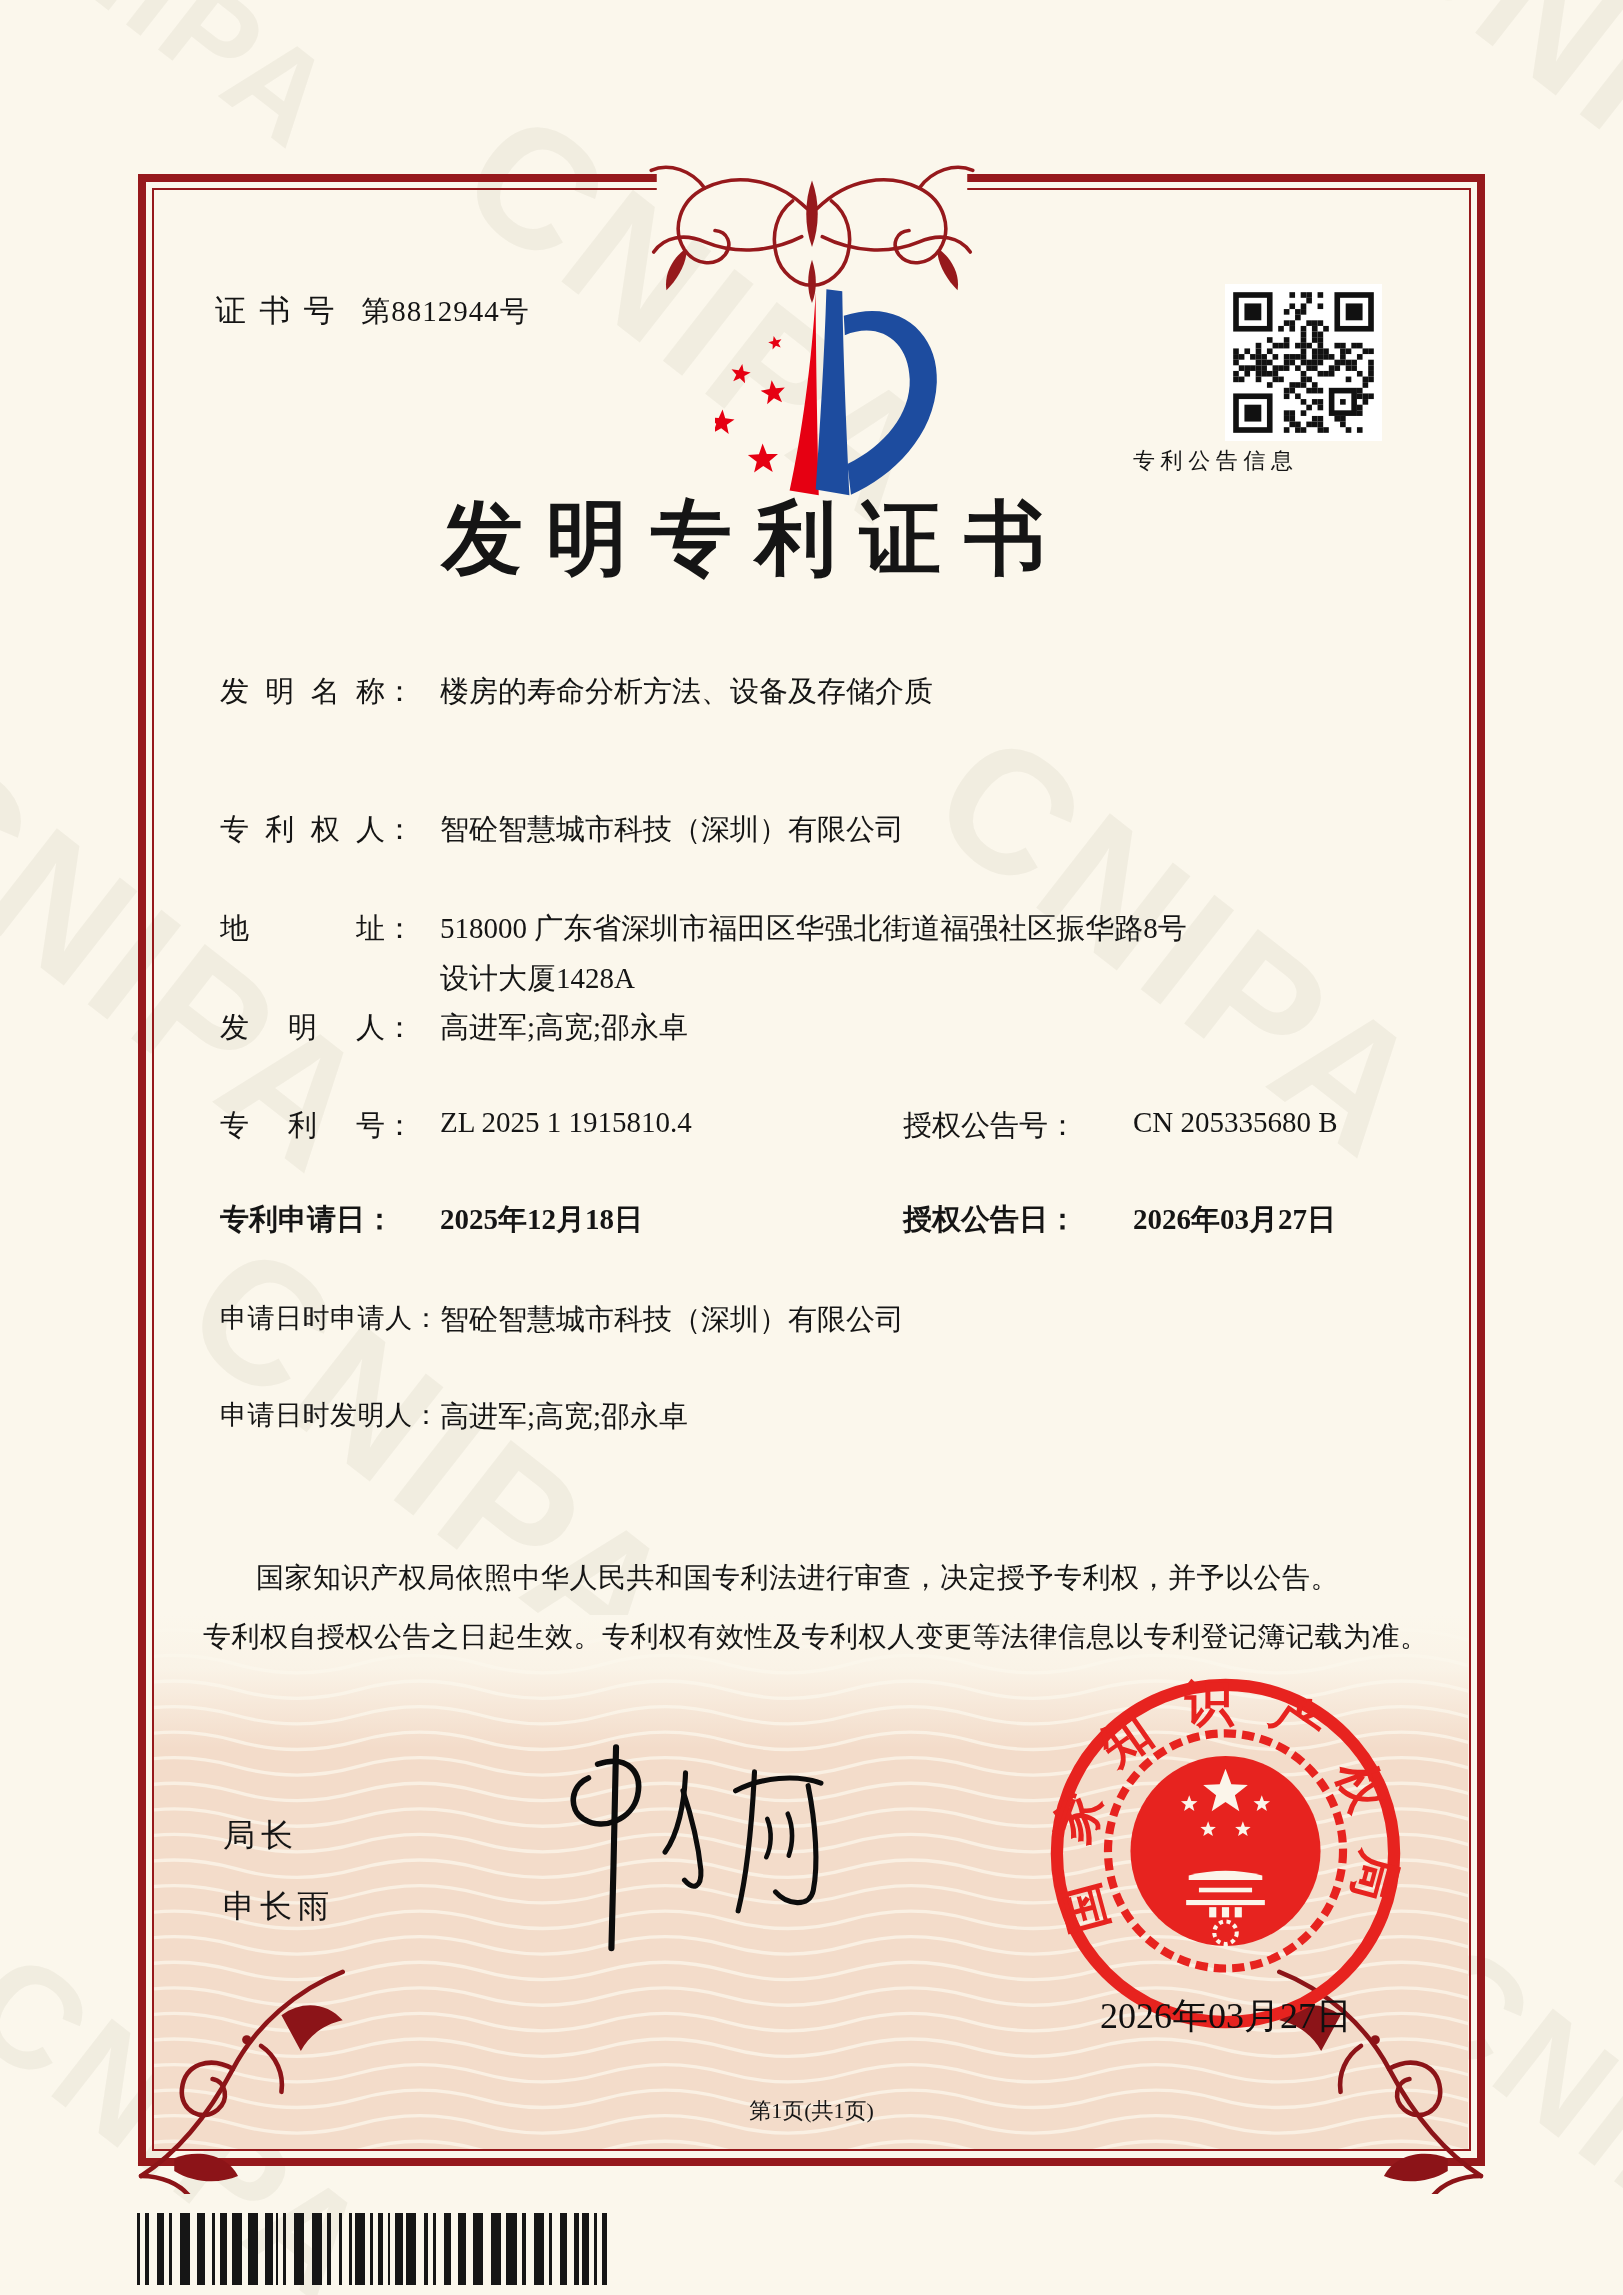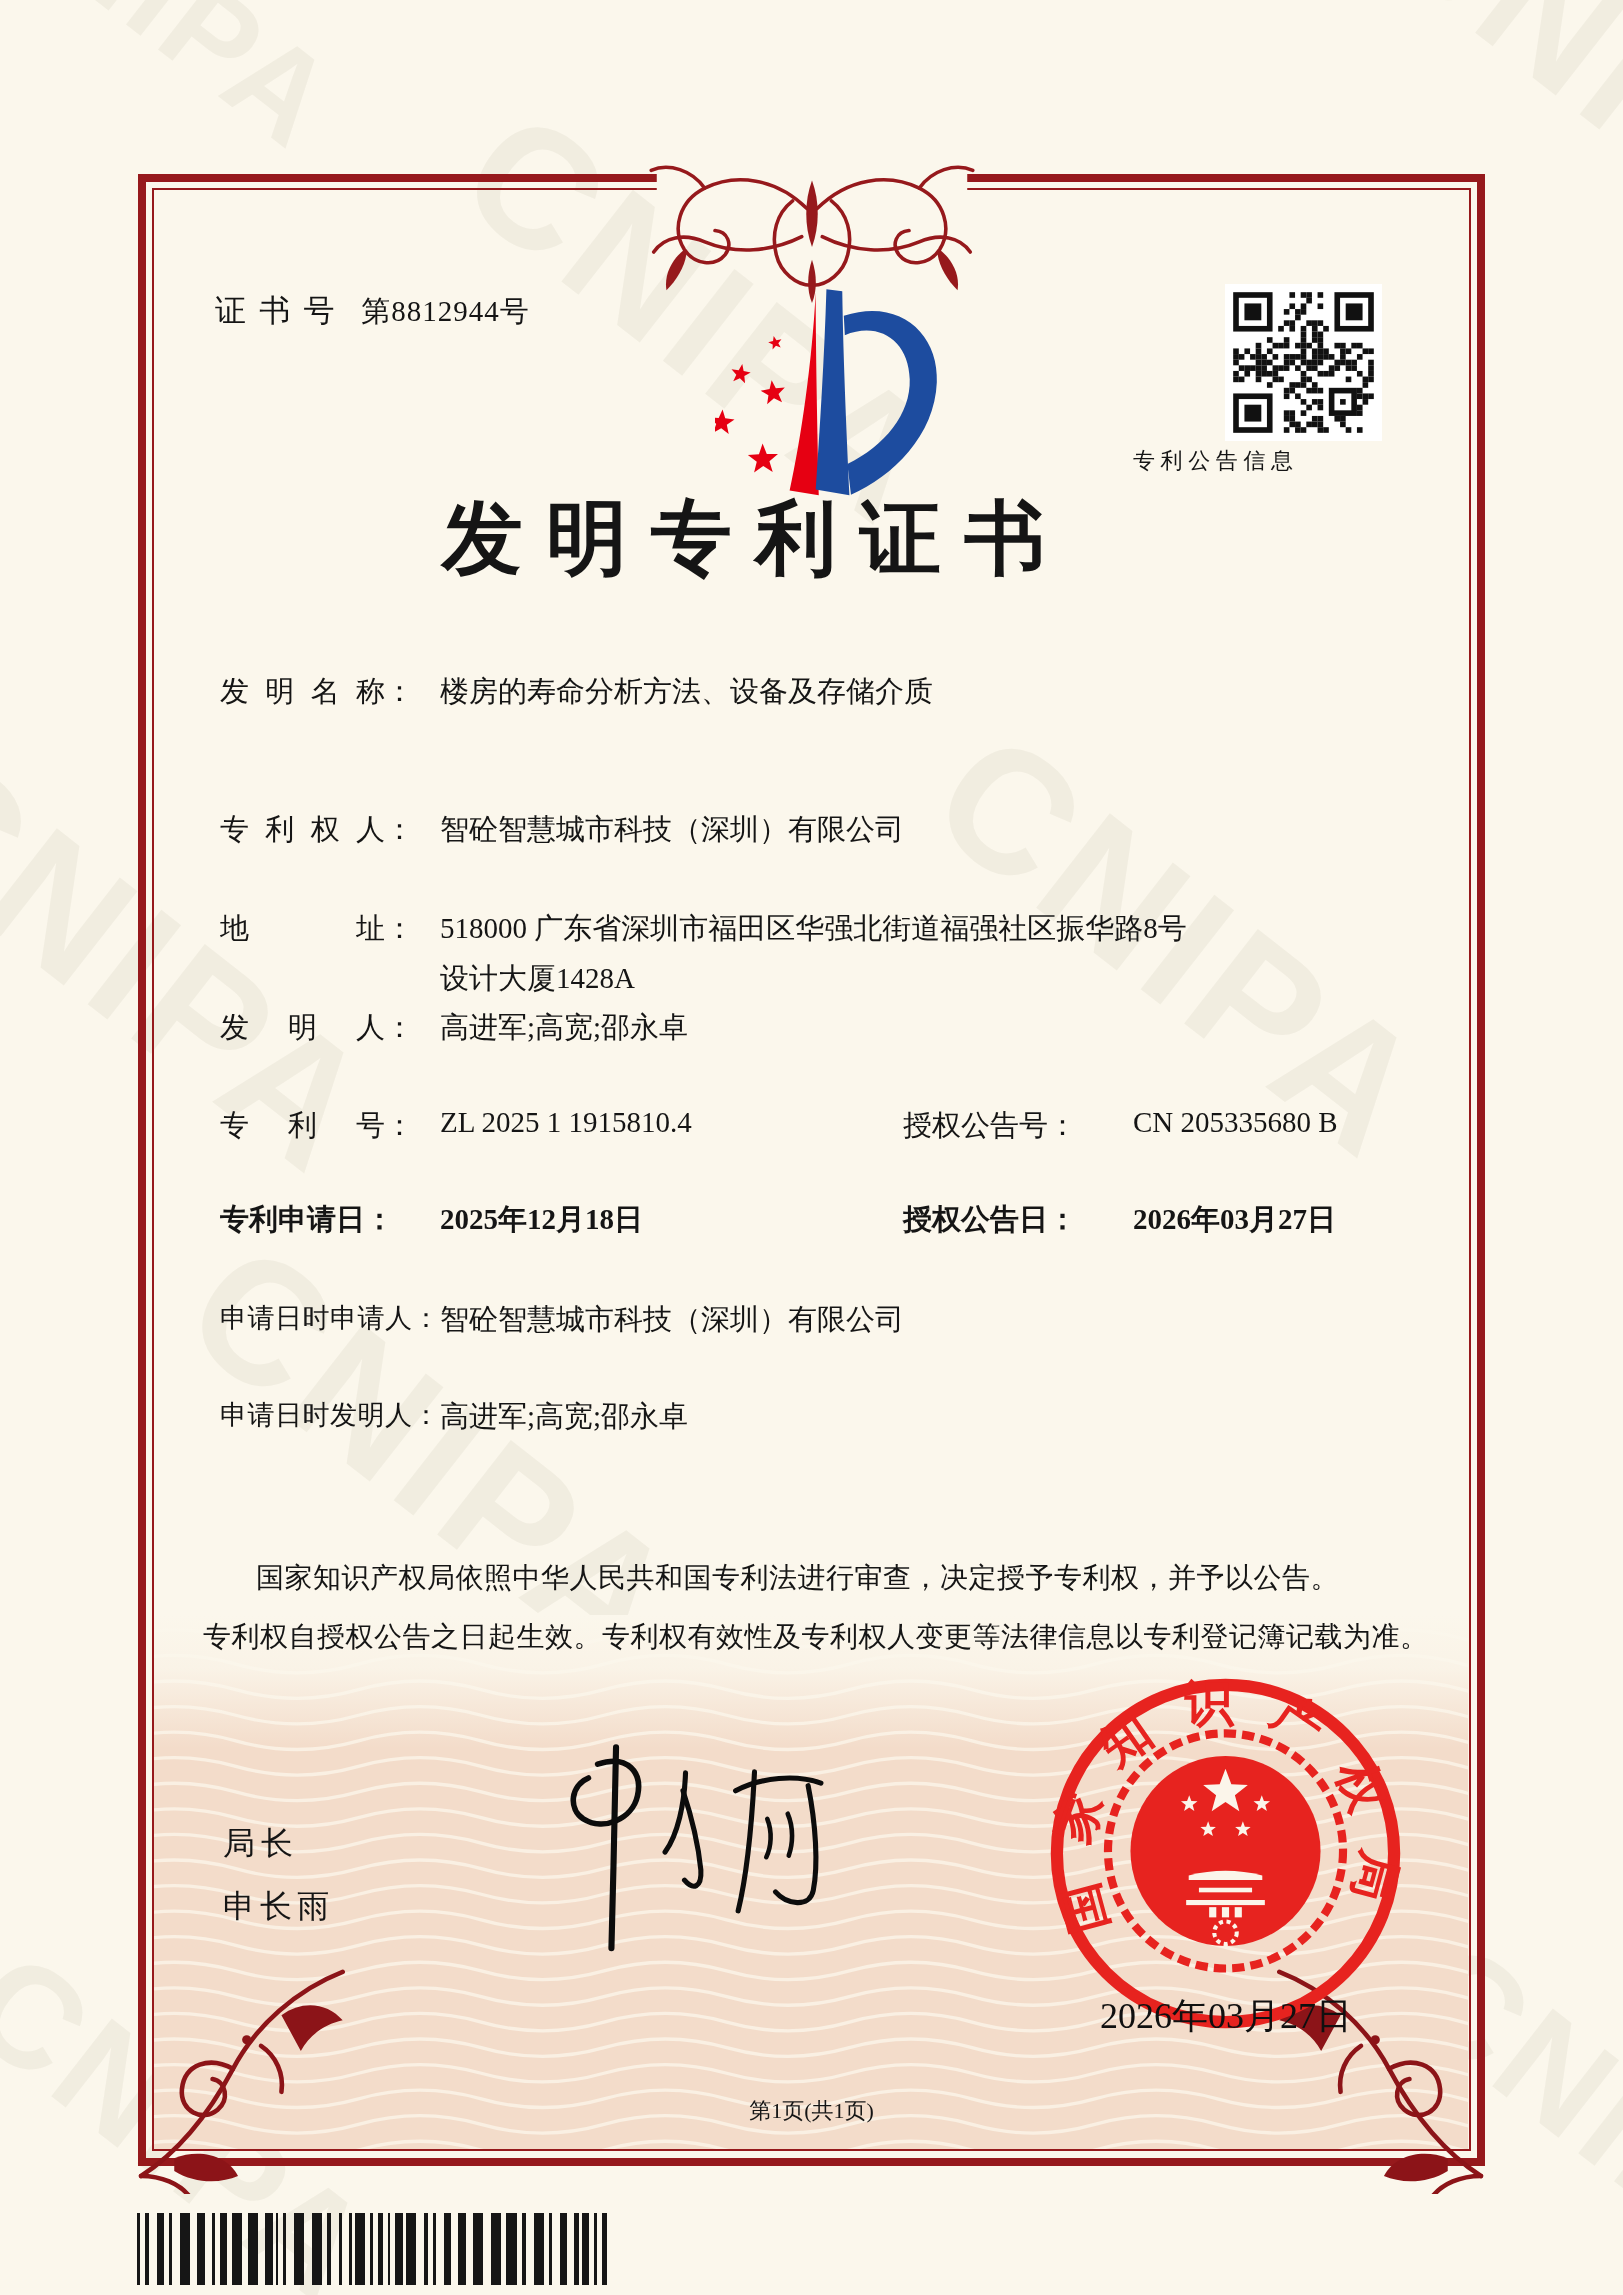--- a/index.html
+++ b/index.html
@@ -371,21 +371,21 @@
     <span class="val">智砼智慧城市科技（深圳）有限公司</span>
   </div>
   <div class="row" style="top:1397px;">
     <span class="lab wide"><span>申请日时发明人</span><span>：</span></span>
     <span class="val">高进军;高宽;邵永卓</span>
   </div>
 
   <div class="content legal1">国家知识产权局依照中华人民共和国专利法进行审查，决定授予专利权，并予以公告。</div>
   <div class="content legal2">专利权自授权公告之日起生效。专利权有效性及专利权人变更等法律信息以专利登记簿记载为准。</div>
 
-  <div class="content dtitle" style="z-index:4;margin-top:8px;">局长</div>
+  <div class="content dtitle" style="z-index:4;">局长</div>
   <div class="content dname" style="z-index:4;">申长雨</div>
 
   <svg class="content sig" viewBox="0 0 640 420">
     <g stroke="#0c0c0c" fill="none" stroke-linecap="round" stroke-linejoin="round">
       <path stroke-width="11" d="M 150 45 C 210 25 238 62 228 107 C 218 152 162 177 122 152 C 92 132 97 87 132 72"></path>
       <path stroke-width="12" d="M 186 12 C 183 120 181 280 177 405"></path>
       <path stroke-width="10" d="M 322 62 C 320 122 307 182 282 217"></path>
       <path stroke-width="10" d="M 317 97 C 332 142 347 202 352 252 C 354 287 337 292 320 272"></path>
       <path stroke-width="10" d="M 420 97 C 470 70 540 65 587 82"></path>
       <path stroke-width="10" d="M 457 60 C 452 160 442 262 425 332"></path>

